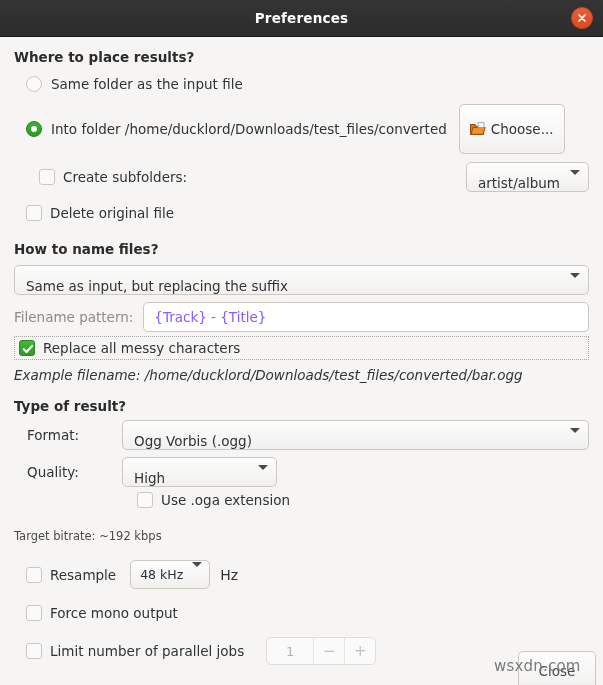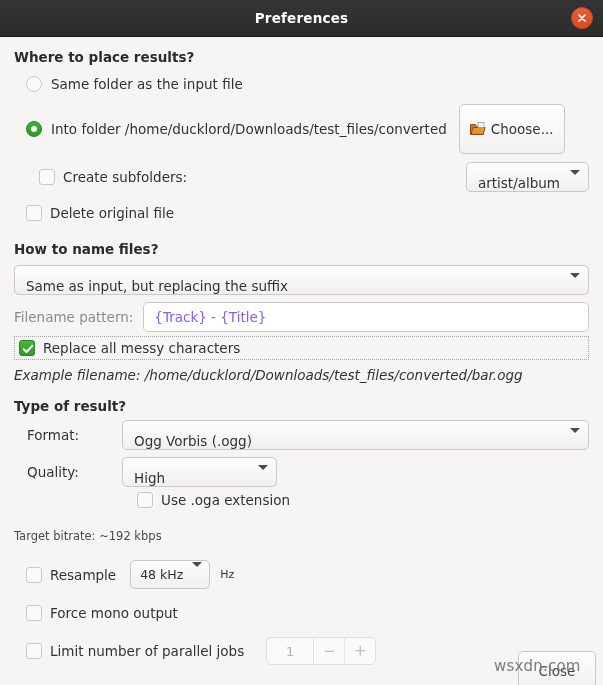--- a/index.html
+++ b/index.html
@@ -383,21 +383,21 @@
 
   <div class="hint">Target bitrate: ~192 kbps</div>
 
   <div class="row indent-2" style="margin-top:17px;">
     <span class="checkbox"></span>
     <span class="lbl">Resample</span>
     <div class="combo" style="margin-left:14px; height:29px; width:80px; padding:0 7px 0 9px;">
       <span style="font-size:12.5px;">48 kHz</span>
       <span class="arrow" style="margin-left:5px;"><span class="tri"></span></span>
     </div>
-    <span class="lbl" style="margin-left:10px; font-size:11px;">Hz</span>
+    <span class="lbl" style="margin-left:10px; font-size:14px;">Hz</span>
   </div>
 
   <div class="row indent-2" style="margin-top:11px;">
     <span class="checkbox"></span>
     <span class="lbl">Force mono output</span>
   </div>
 
   <div class="row indent-2" style="margin-top:11px;">
     <span class="checkbox"></span>
     <span class="lbl">Limit number of parallel jobs</span>

